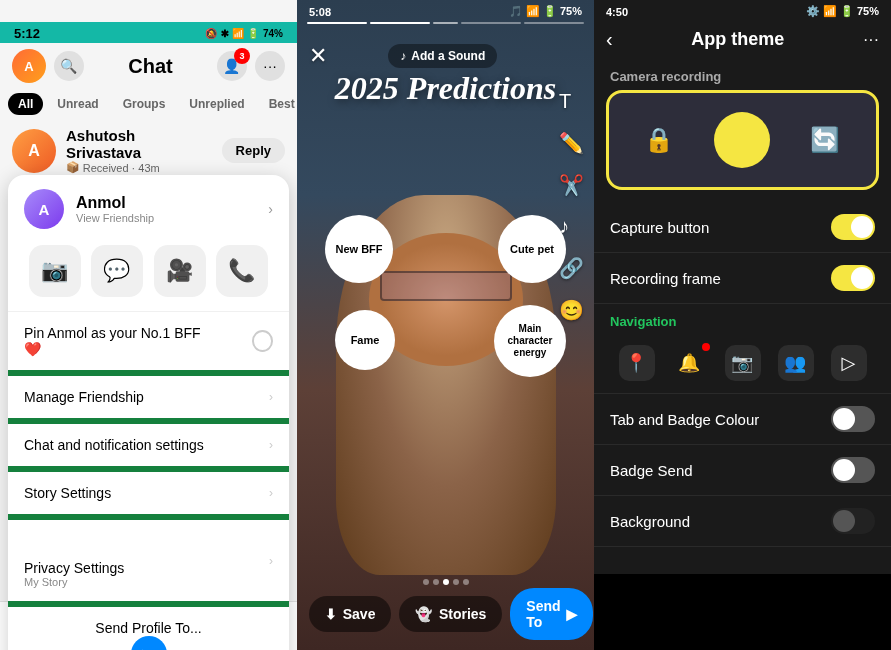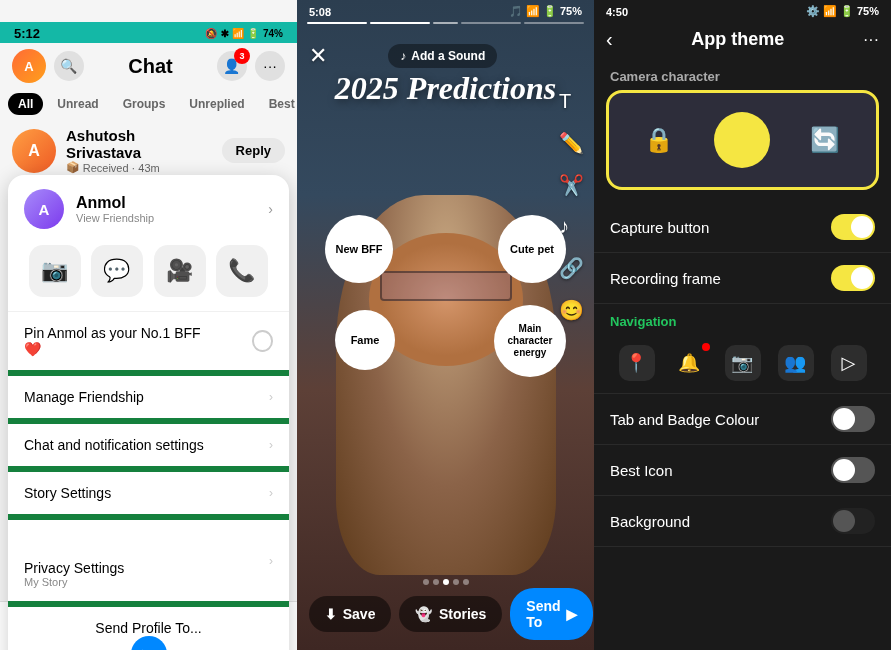--- a/index.html
+++ b/index.html
@@ -362,21 +362,21 @@
       font-size: 14px;
       font-weight: 600;
       display: flex; align-items: center; gap: 6px;
       cursor: pointer;
       flex: 1; justify-content: center;
     }
 
     
     .panel3 {
       width: 297px;
-      height: 650px;
+      height: 574px;
       background: #1a1a1a;
       display: flex;
       flex-direction: column;
       overflow: hidden;
     }
     .theme-status-bar {
       padding: 5px 12px 2px;
       display: flex;
       justify-content: space-between;
       align-items: center;
@@ -679,21 +679,21 @@
       <span>🔋 75%</span>
     </div>
   </div>
 
   <div class="theme-header">
     <div class="back-btn">‹</div>
     <div class="theme-title">App theme</div>
     <div class="more-btn">···</div>
   </div>
 
-  <div class="section-label">Camera character</div>
+  <div class="section-label">Camera recording</div>
 
   <div class="camera-recording-preview">
     <div style="color:white;font-size:24px;">🔒</div>
     <div class="yellow-circle"></div>
     <div style="color:white;font-size:24px;">🔄</div>
   </div>
 
   <div class="setting-row">
     <span class="setting-label">Capture button</span>
     <div class="toggle on">
@@ -719,21 +719,21 @@
   </div>
 
   <div class="setting-row">
     <span class="setting-label">Tab and Badge Colour</span>
     <div class="toggle off">
       <div class="toggle-knob"></div>
     </div>
   </div>
 
   <div class="setting-row">
-    <span class="setting-label">Best Icon</span>
+    <span class="setting-label">Badge Send</span>
     <div class="toggle off">
       <div class="toggle-knob"></div>
     </div>
   </div>
 
   <div class="setting-row">
     <span class="setting-label">Background</span>
     <div class="toggle off" style="background:#222;">
       <div class="toggle-knob" style="background:#555;"></div>
     </div>

